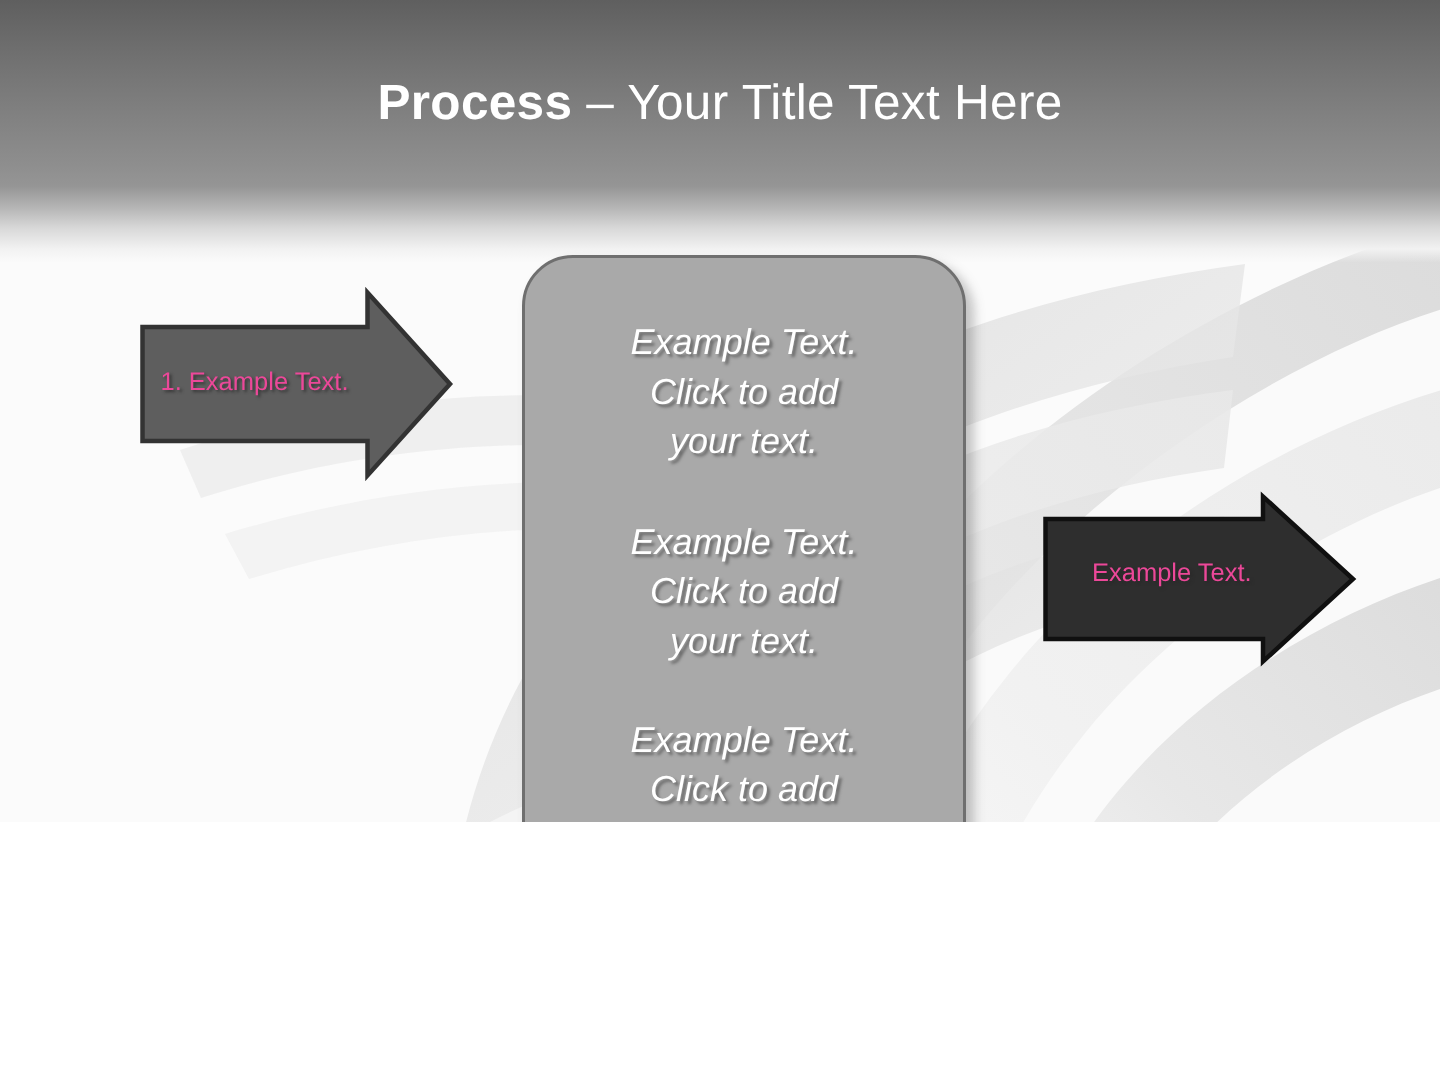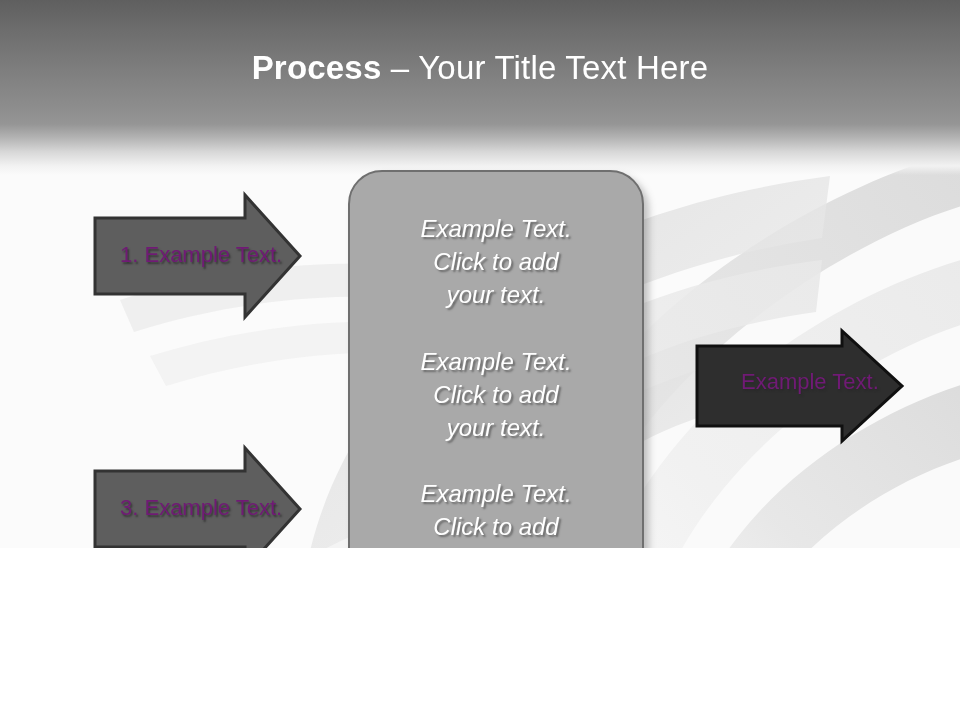--- a/index.html
+++ b/index.html
@@ -110,27 +110,26 @@
   .arrow {
     position: absolute;
     z-index: 5;
   }
   .arrow svg {
     display: block;
     overflow: visible;
   }
   .arrow-label {
     position: absolute;
-    color: #701a75;
-    font-size: 22px;
+    color: #ec4899;
+    font-size: 17px;
     line-height: 20px;
     white-space: nowrap;
     text-shadow: 1.5px 1.5px 2px rgba(40,40,40,0.75);
     pointer-events: none;
-    margin-left: 13px;
   }
 
   .arrow-left-1 { left: 92px; top: 192px; }
   .arrow-left-2 { left: 92px; top: 317px; }
   .arrow-left-3 { left: 92px; top: 445px; }
   .arrow-left-1 .arrow-label,
   .arrow-left-2 .arrow-label,
   .arrow-left-3 .arrow-label { left: 15px; top: 53px; }
 
   .arrow-right { left: 694px; top: 328px; }
@@ -206,26 +205,20 @@
   </div>
 
   <div class="arrow arrow-left-1">
     <svg width="212" height="128" viewBox="0 0 212 128">
       <path d="M3,26 L153,26 L153,3 L208,64 L153,125 L153,102 L3,102 Z" fill="#5e5e5e" stroke="#333333" stroke-width="3" stroke-linejoin="miter"></path>
     </svg>
     <span class="arrow-label">1. Example Text.</span>
   </div>
 
 
-  <div class="arrow arrow-left-3">
-    <svg width="212" height="128" viewBox="0 0 212 128">
-      <path d="M3,26 L153,26 L153,3 L208,64 L153,125 L153,102 L3,102 Z" fill="#5e5e5e" stroke="#333333" stroke-width="3" stroke-linejoin="miter"></path>
-    </svg>
-    <span class="arrow-label">3. Example Text.</span>
-  </div>
 
   <div class="arrow arrow-right">
     <svg width="212" height="116" viewBox="0 0 212 116">
       <path d="M3,18 L148,18 L148,3 L208,58 L148,113 L148,98 L3,98 Z" fill="#2e2e2e" stroke="#101010" stroke-width="3" stroke-linejoin="miter"></path>
     </svg>
     <span class="arrow-label">Example Text.</span>
   </div>
 
 </div>
 

